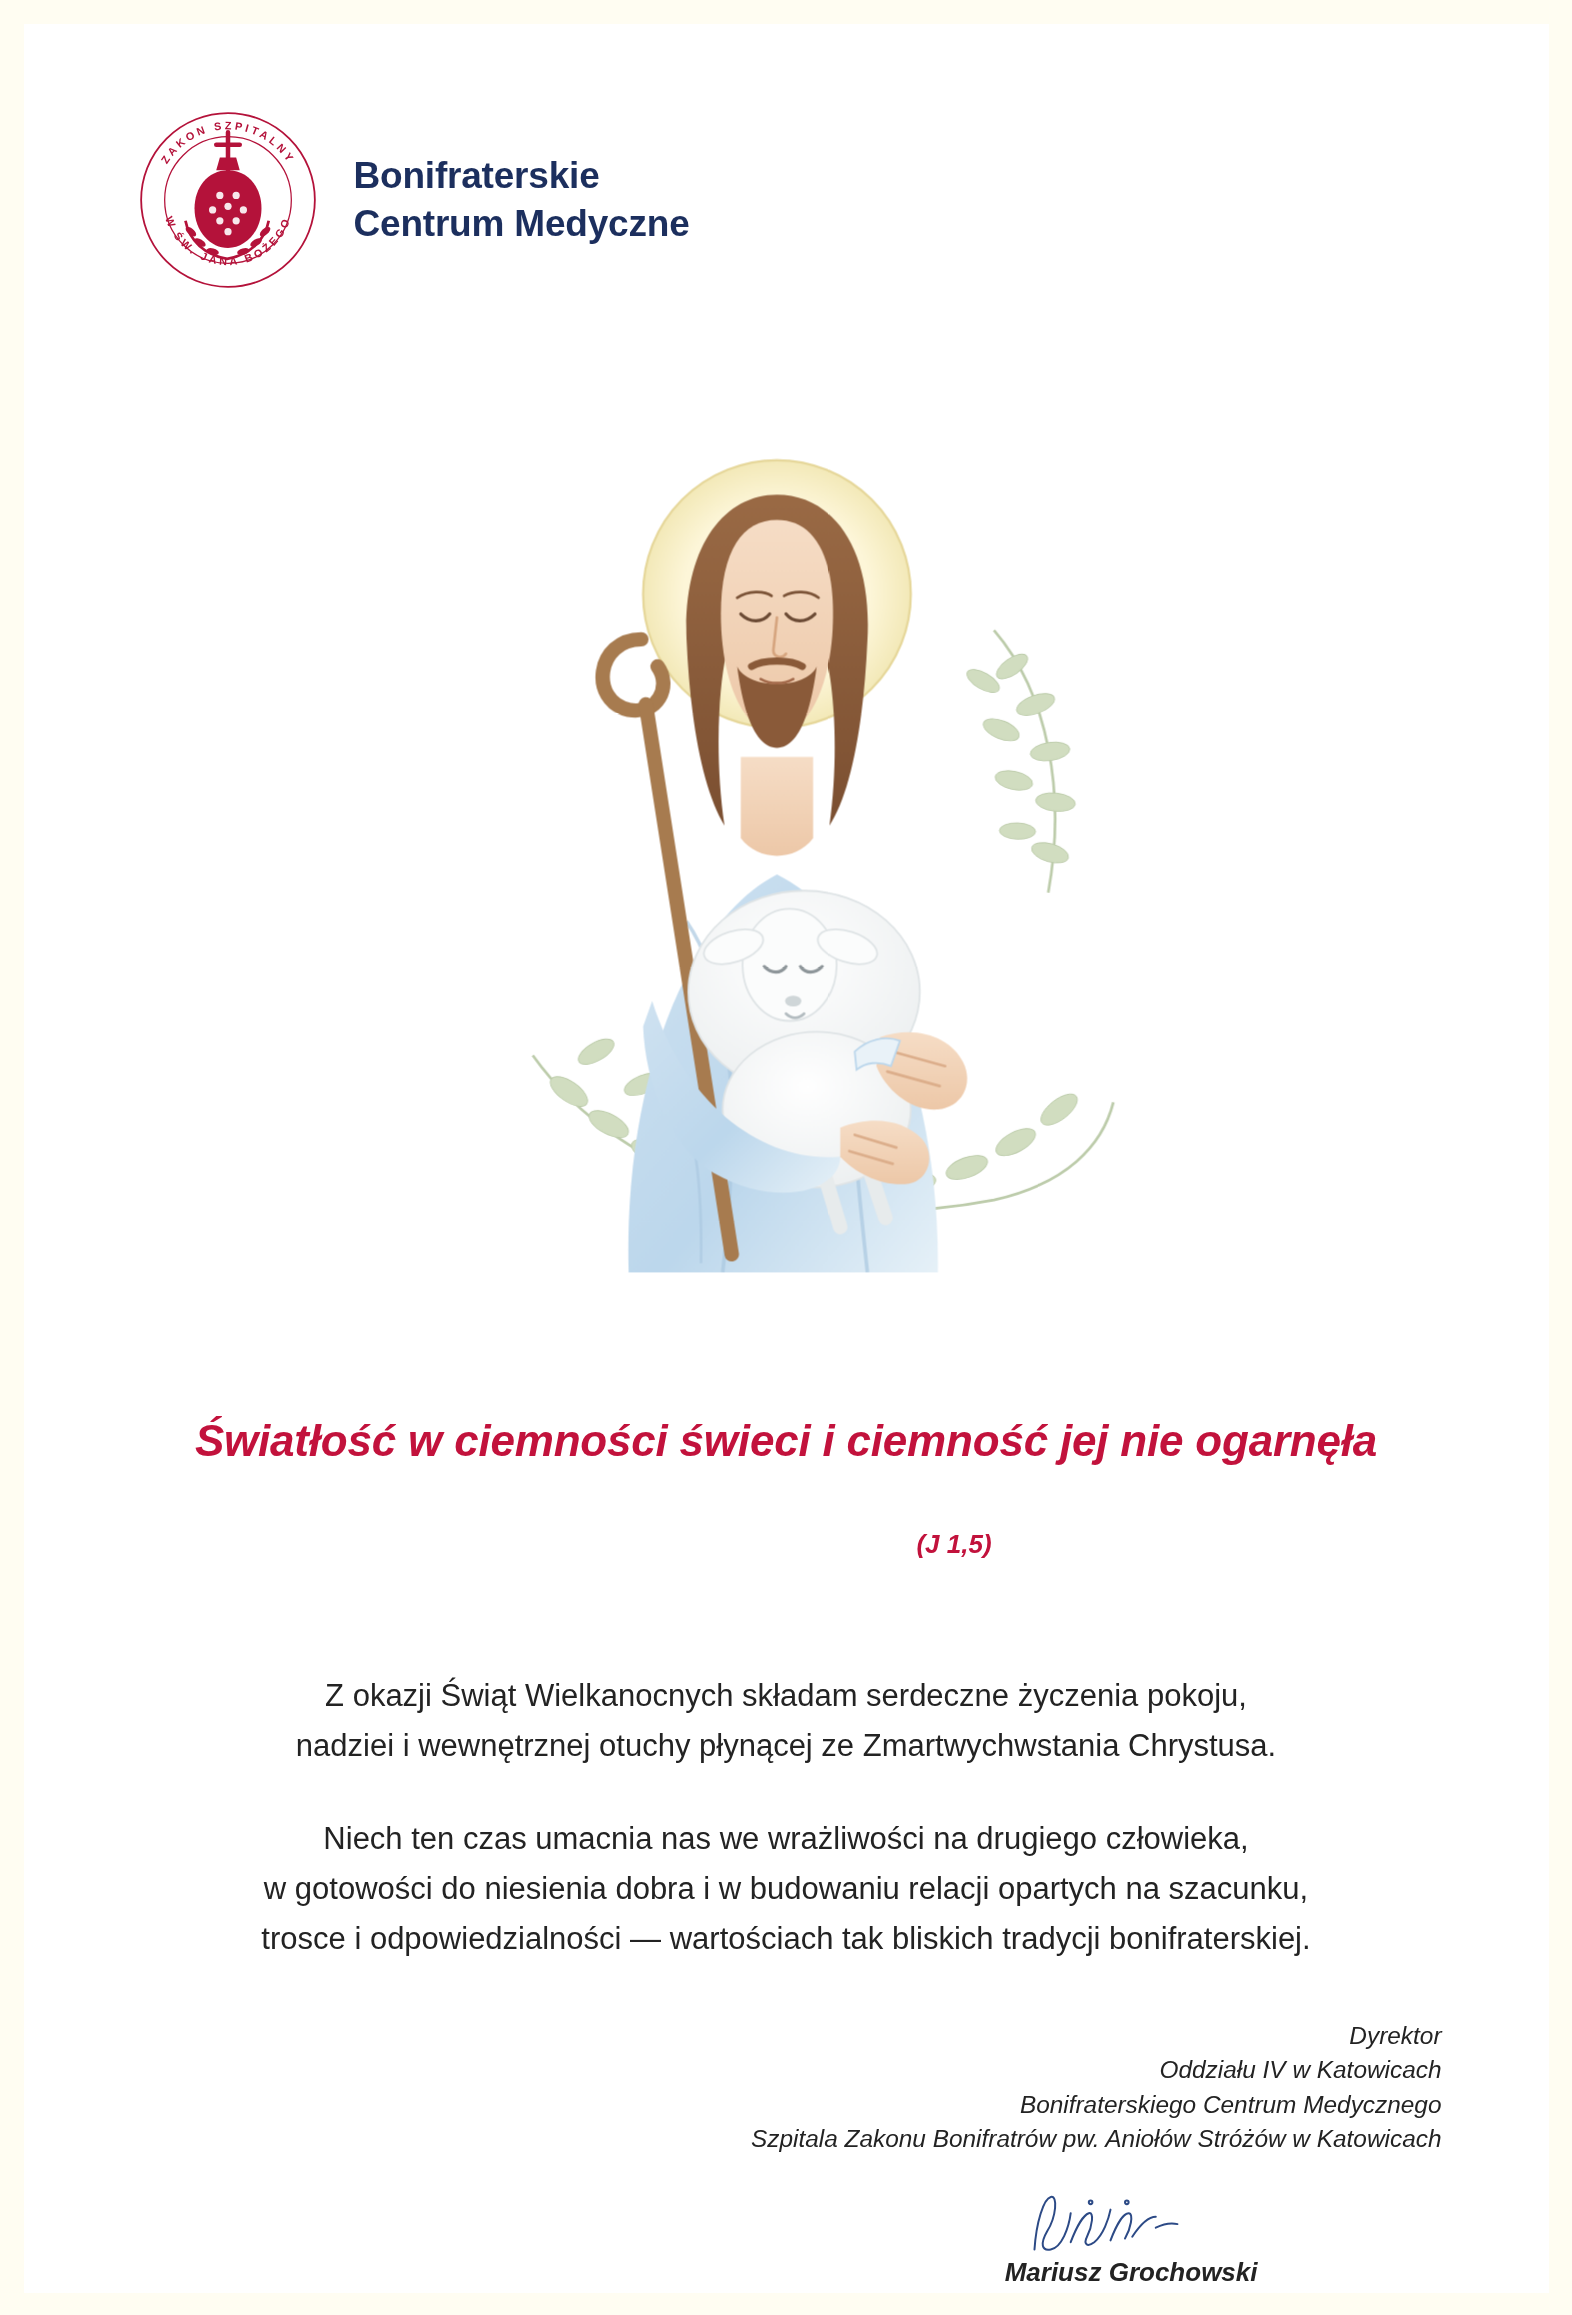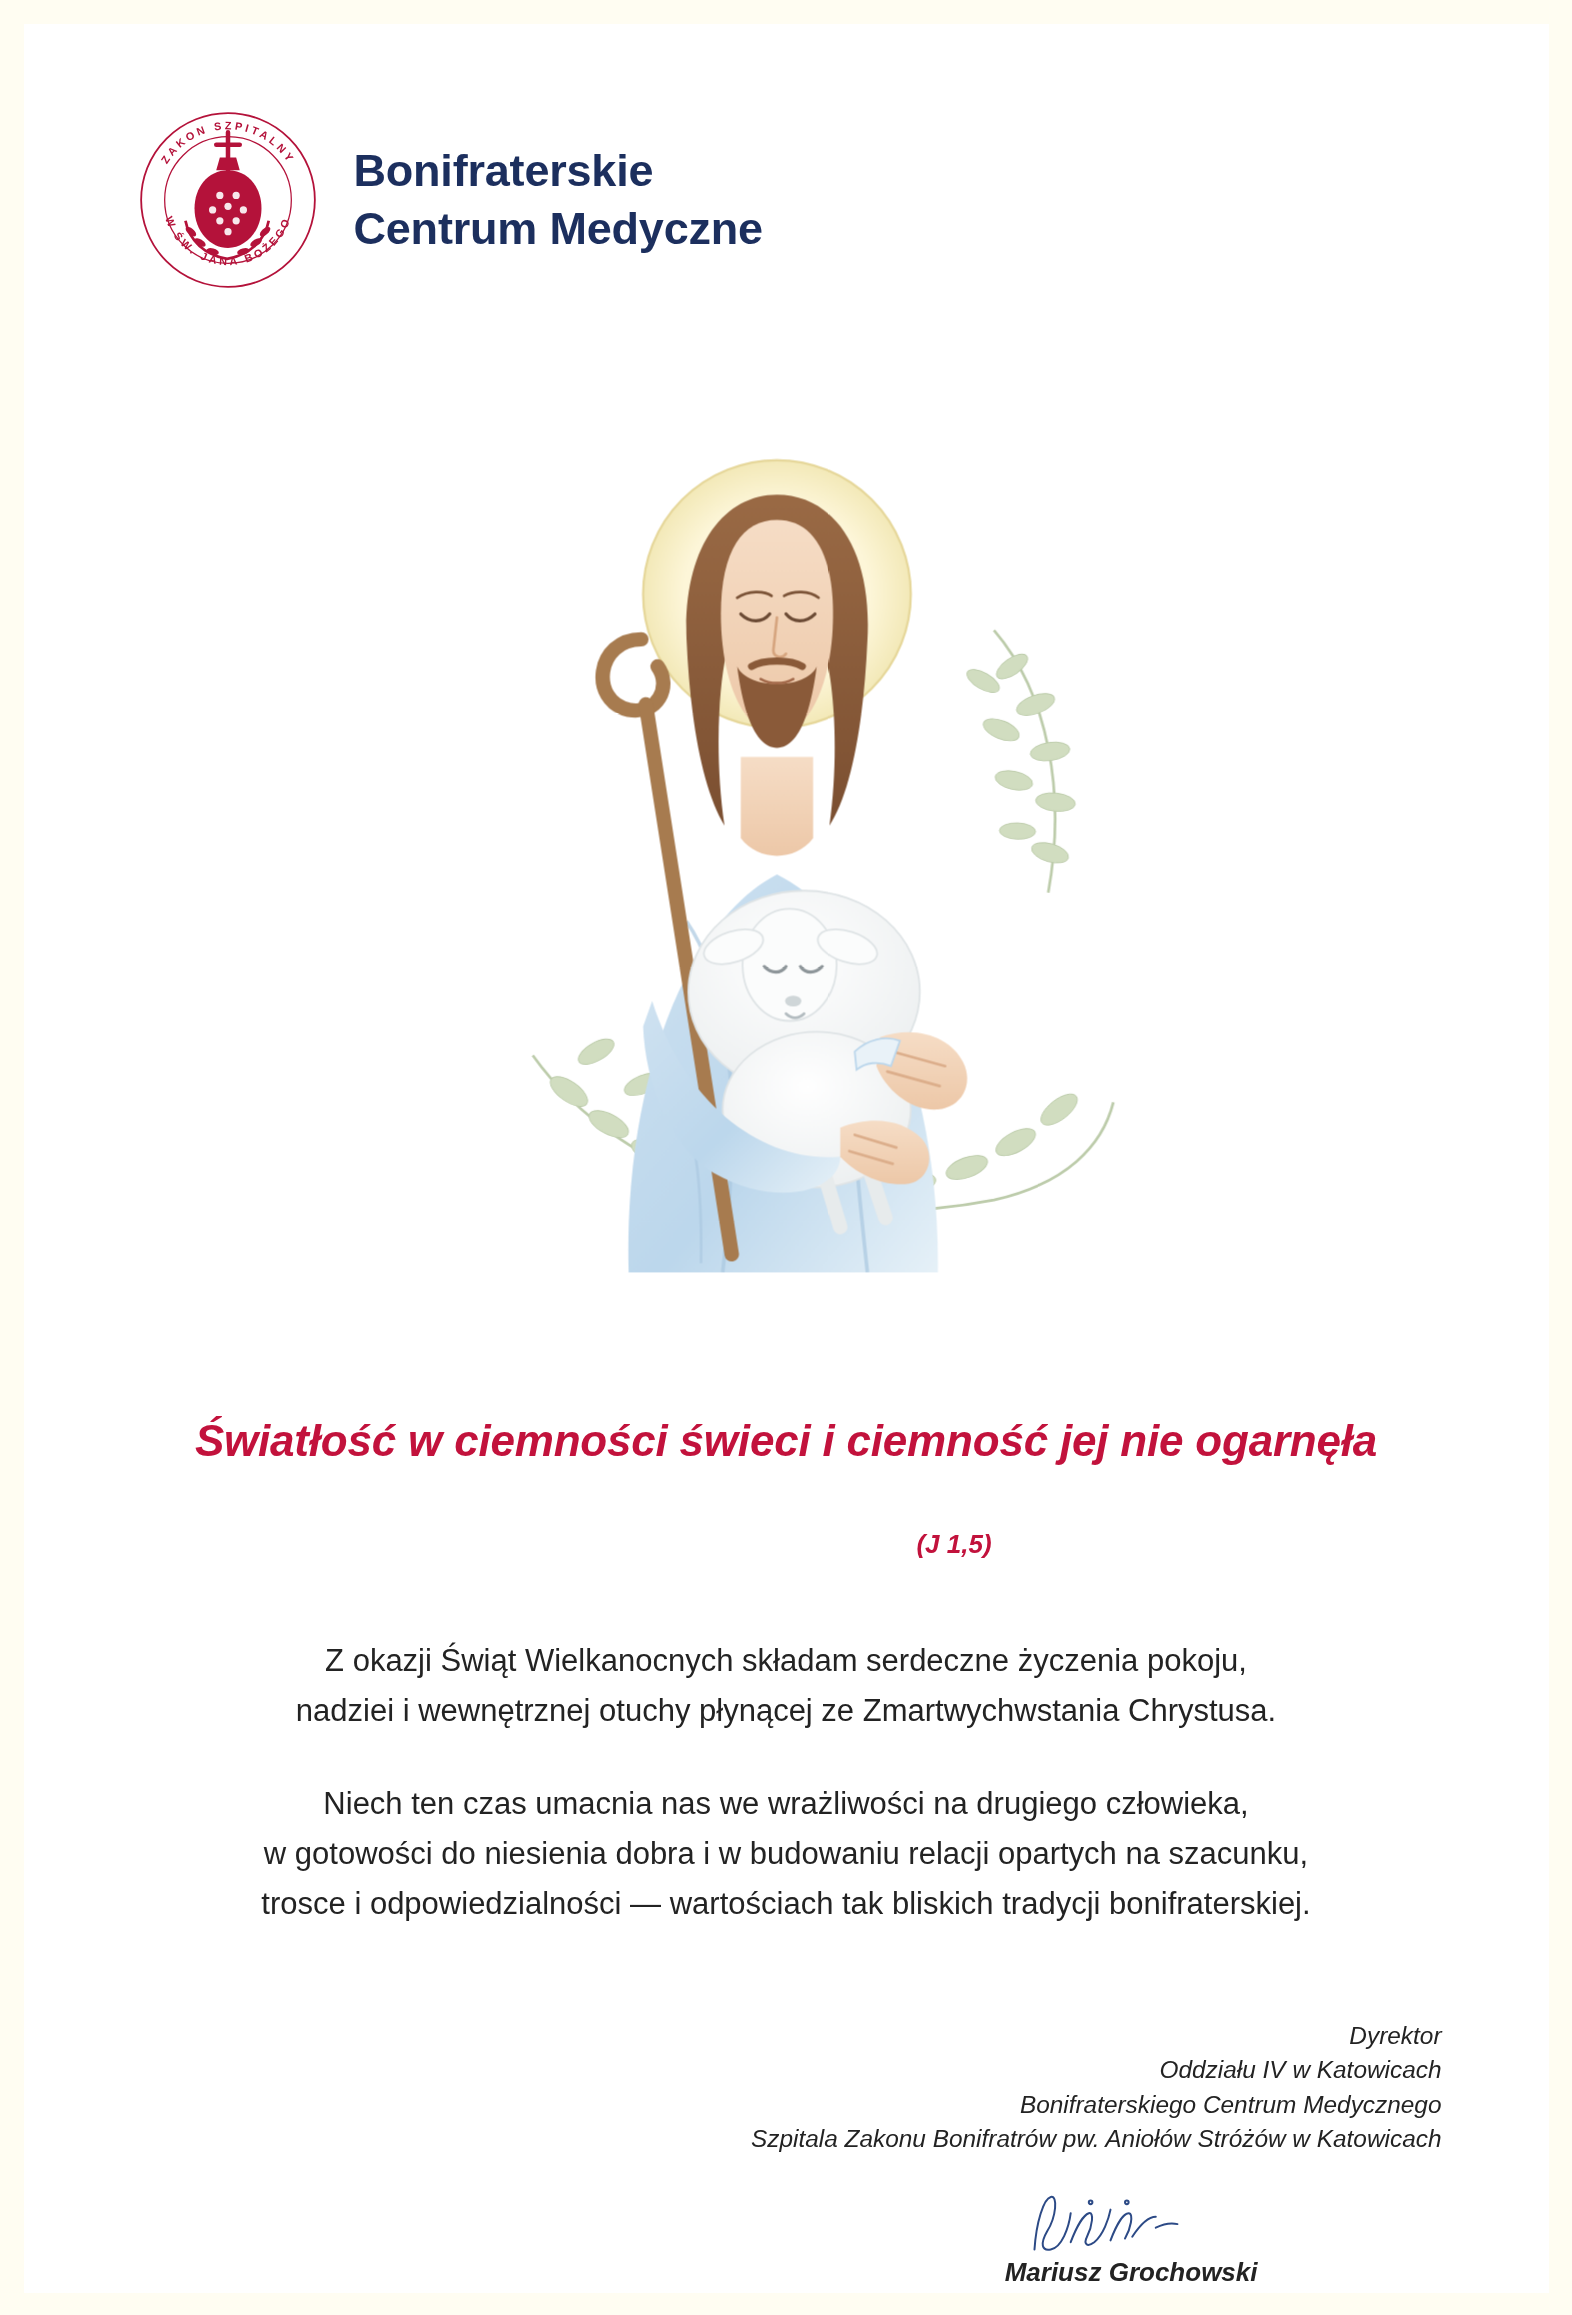--- a/index.html
+++ b/index.html
@@ -40,21 +40,21 @@
     gap: 31px;
   }
   .logo-wrap {
     width: 190px;
     height: 190px;
     position: relative;
     flex: 0 0 auto;
   }
   .logo-wrap svg { display: block; }
   .org-name {
-    font-size: 45px;
+    font-size: 37px;
     font-weight: bold;
     line-height: 1.28;
     color: #1c2f5e;
     letter-spacing: -0.2px;
     white-space: pre-line;
   }
 
   
   .illustration {
     position: absolute;
@@ -89,21 +89,21 @@
     font-size: 26px;
     font-weight: bold;
     font-style: italic;
     padding-left: 326px;
     box-sizing: border-box;
   }
 
   
   .body-text {
     position: absolute;
-    top: 1612px;
+    top: 1647px;
     left: 0;
     width: 100%;
     text-align: center;
     color: #232323;
     font-size: 31px;
     line-height: 1.62;
   }
   .body-para { margin: 0 0 43px 0; white-space: pre-line; }
   .body-para:last-child { margin-bottom: 0; }
 

